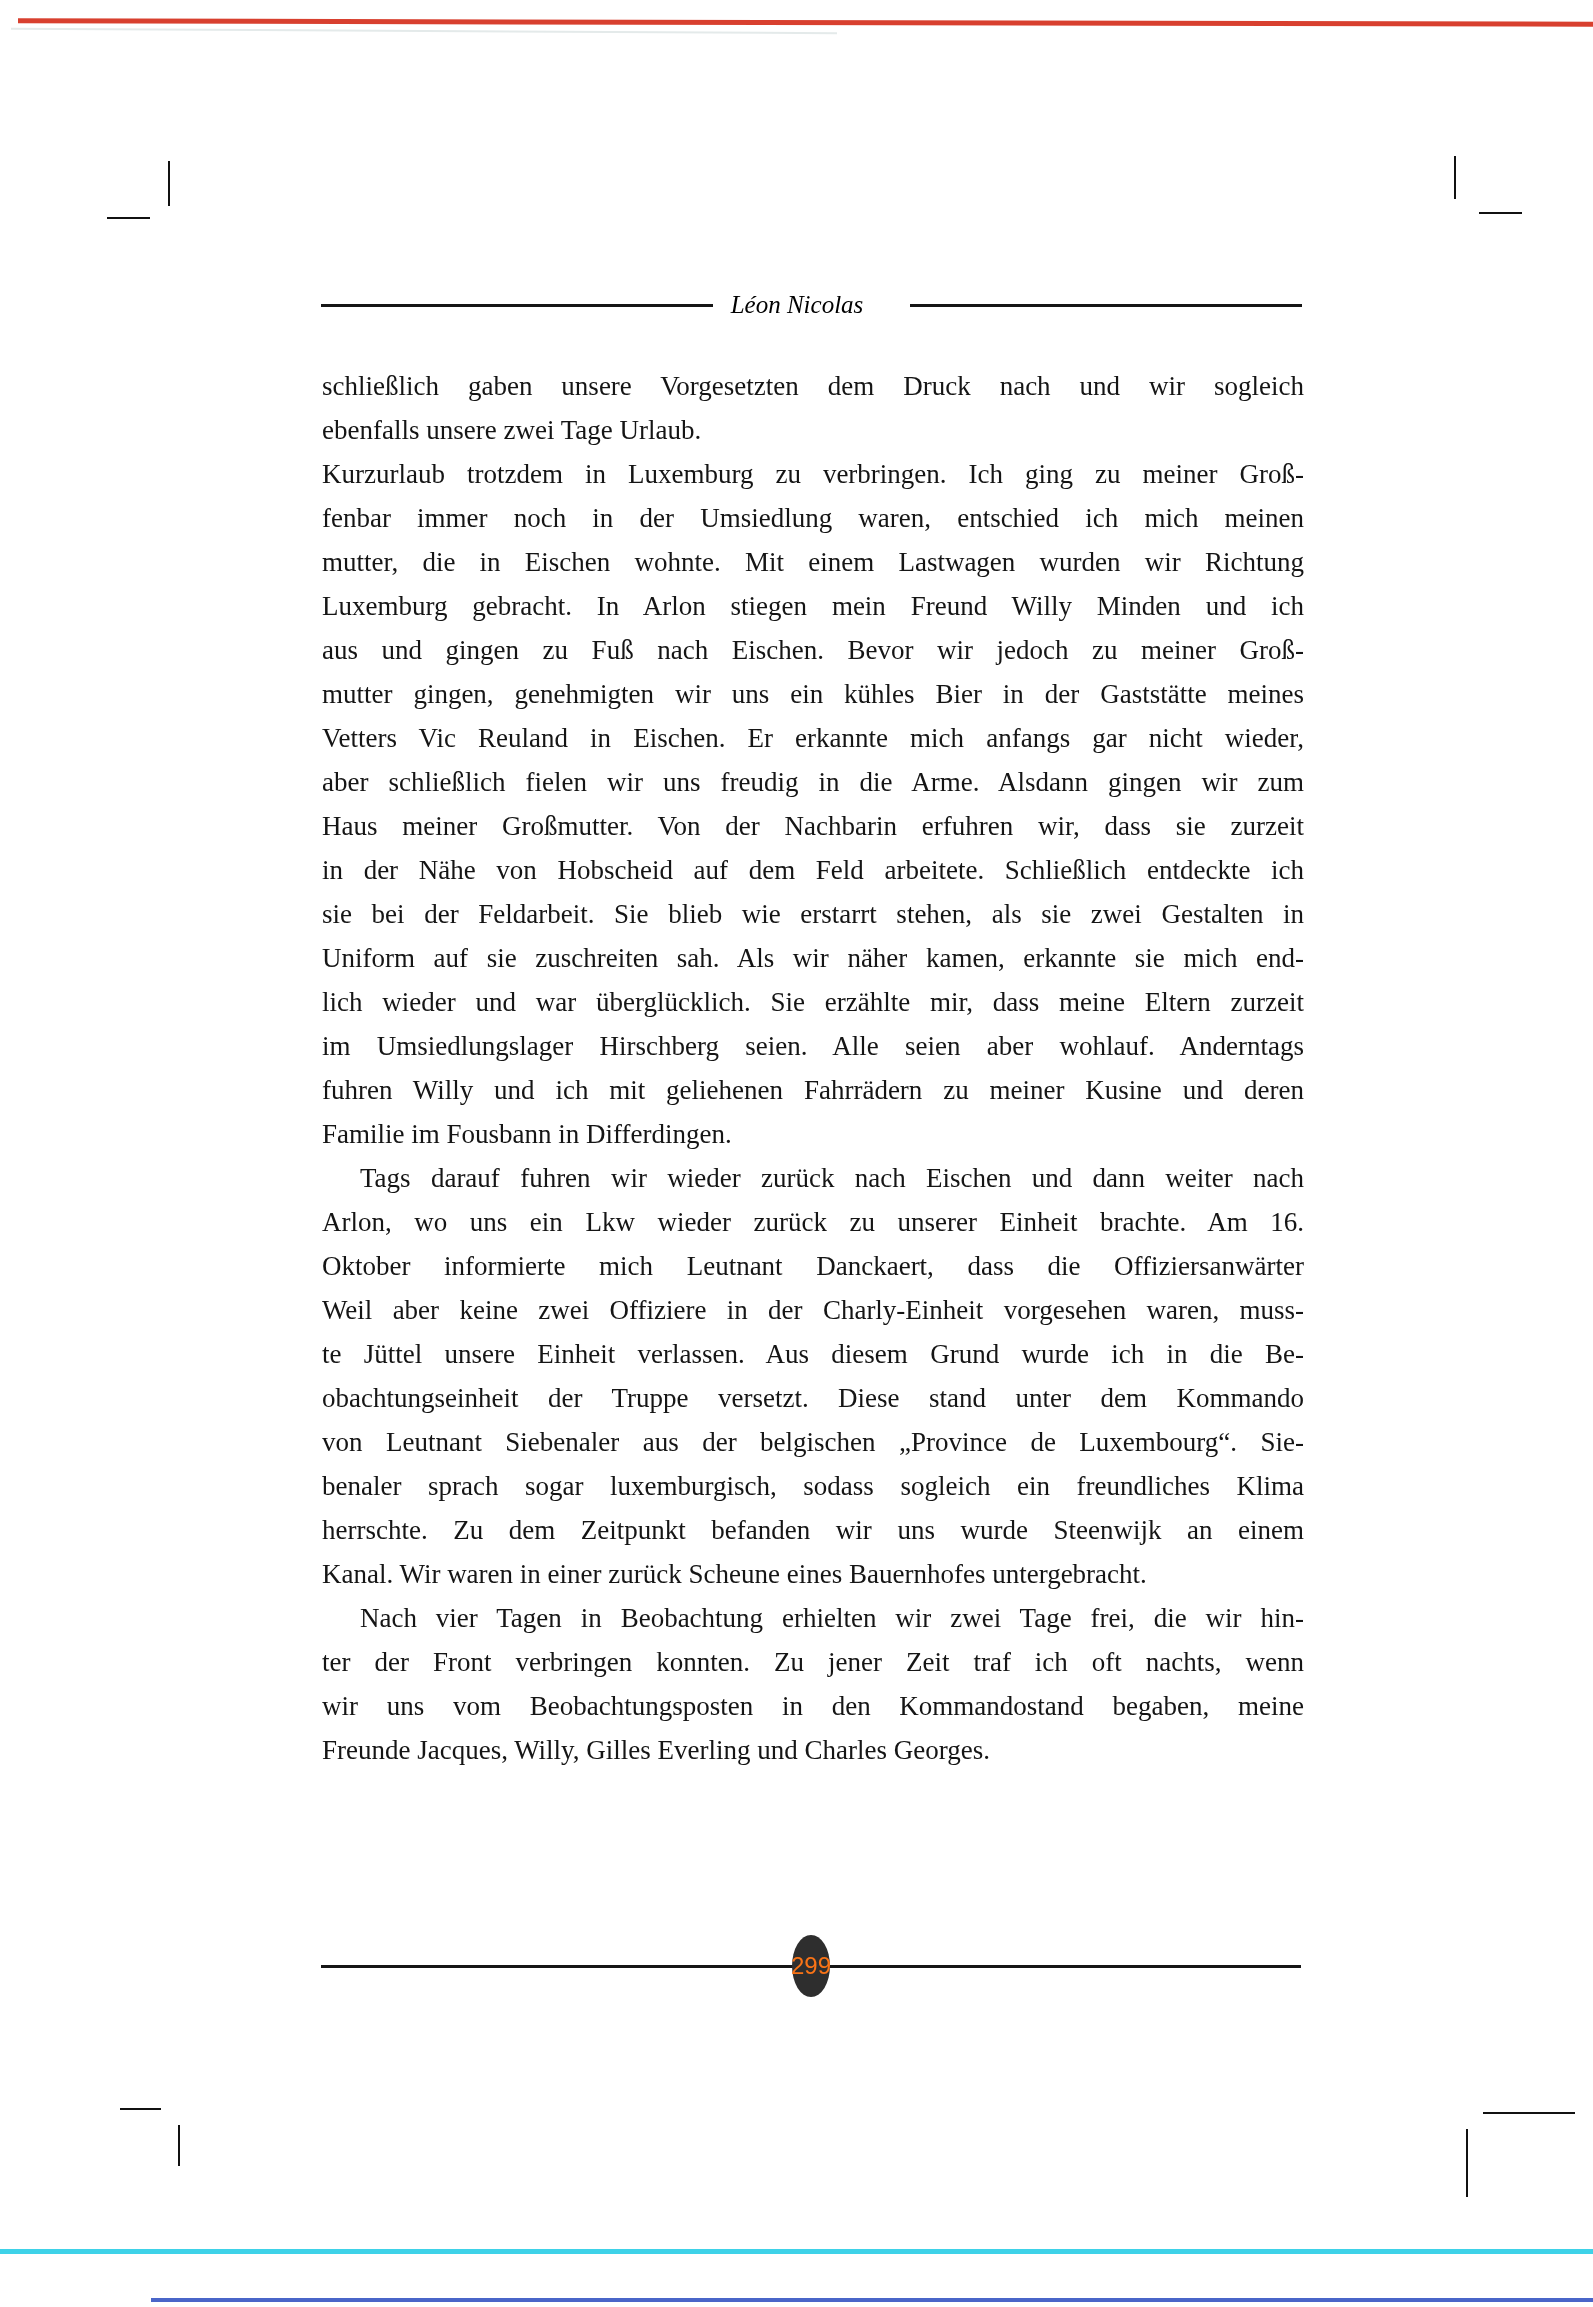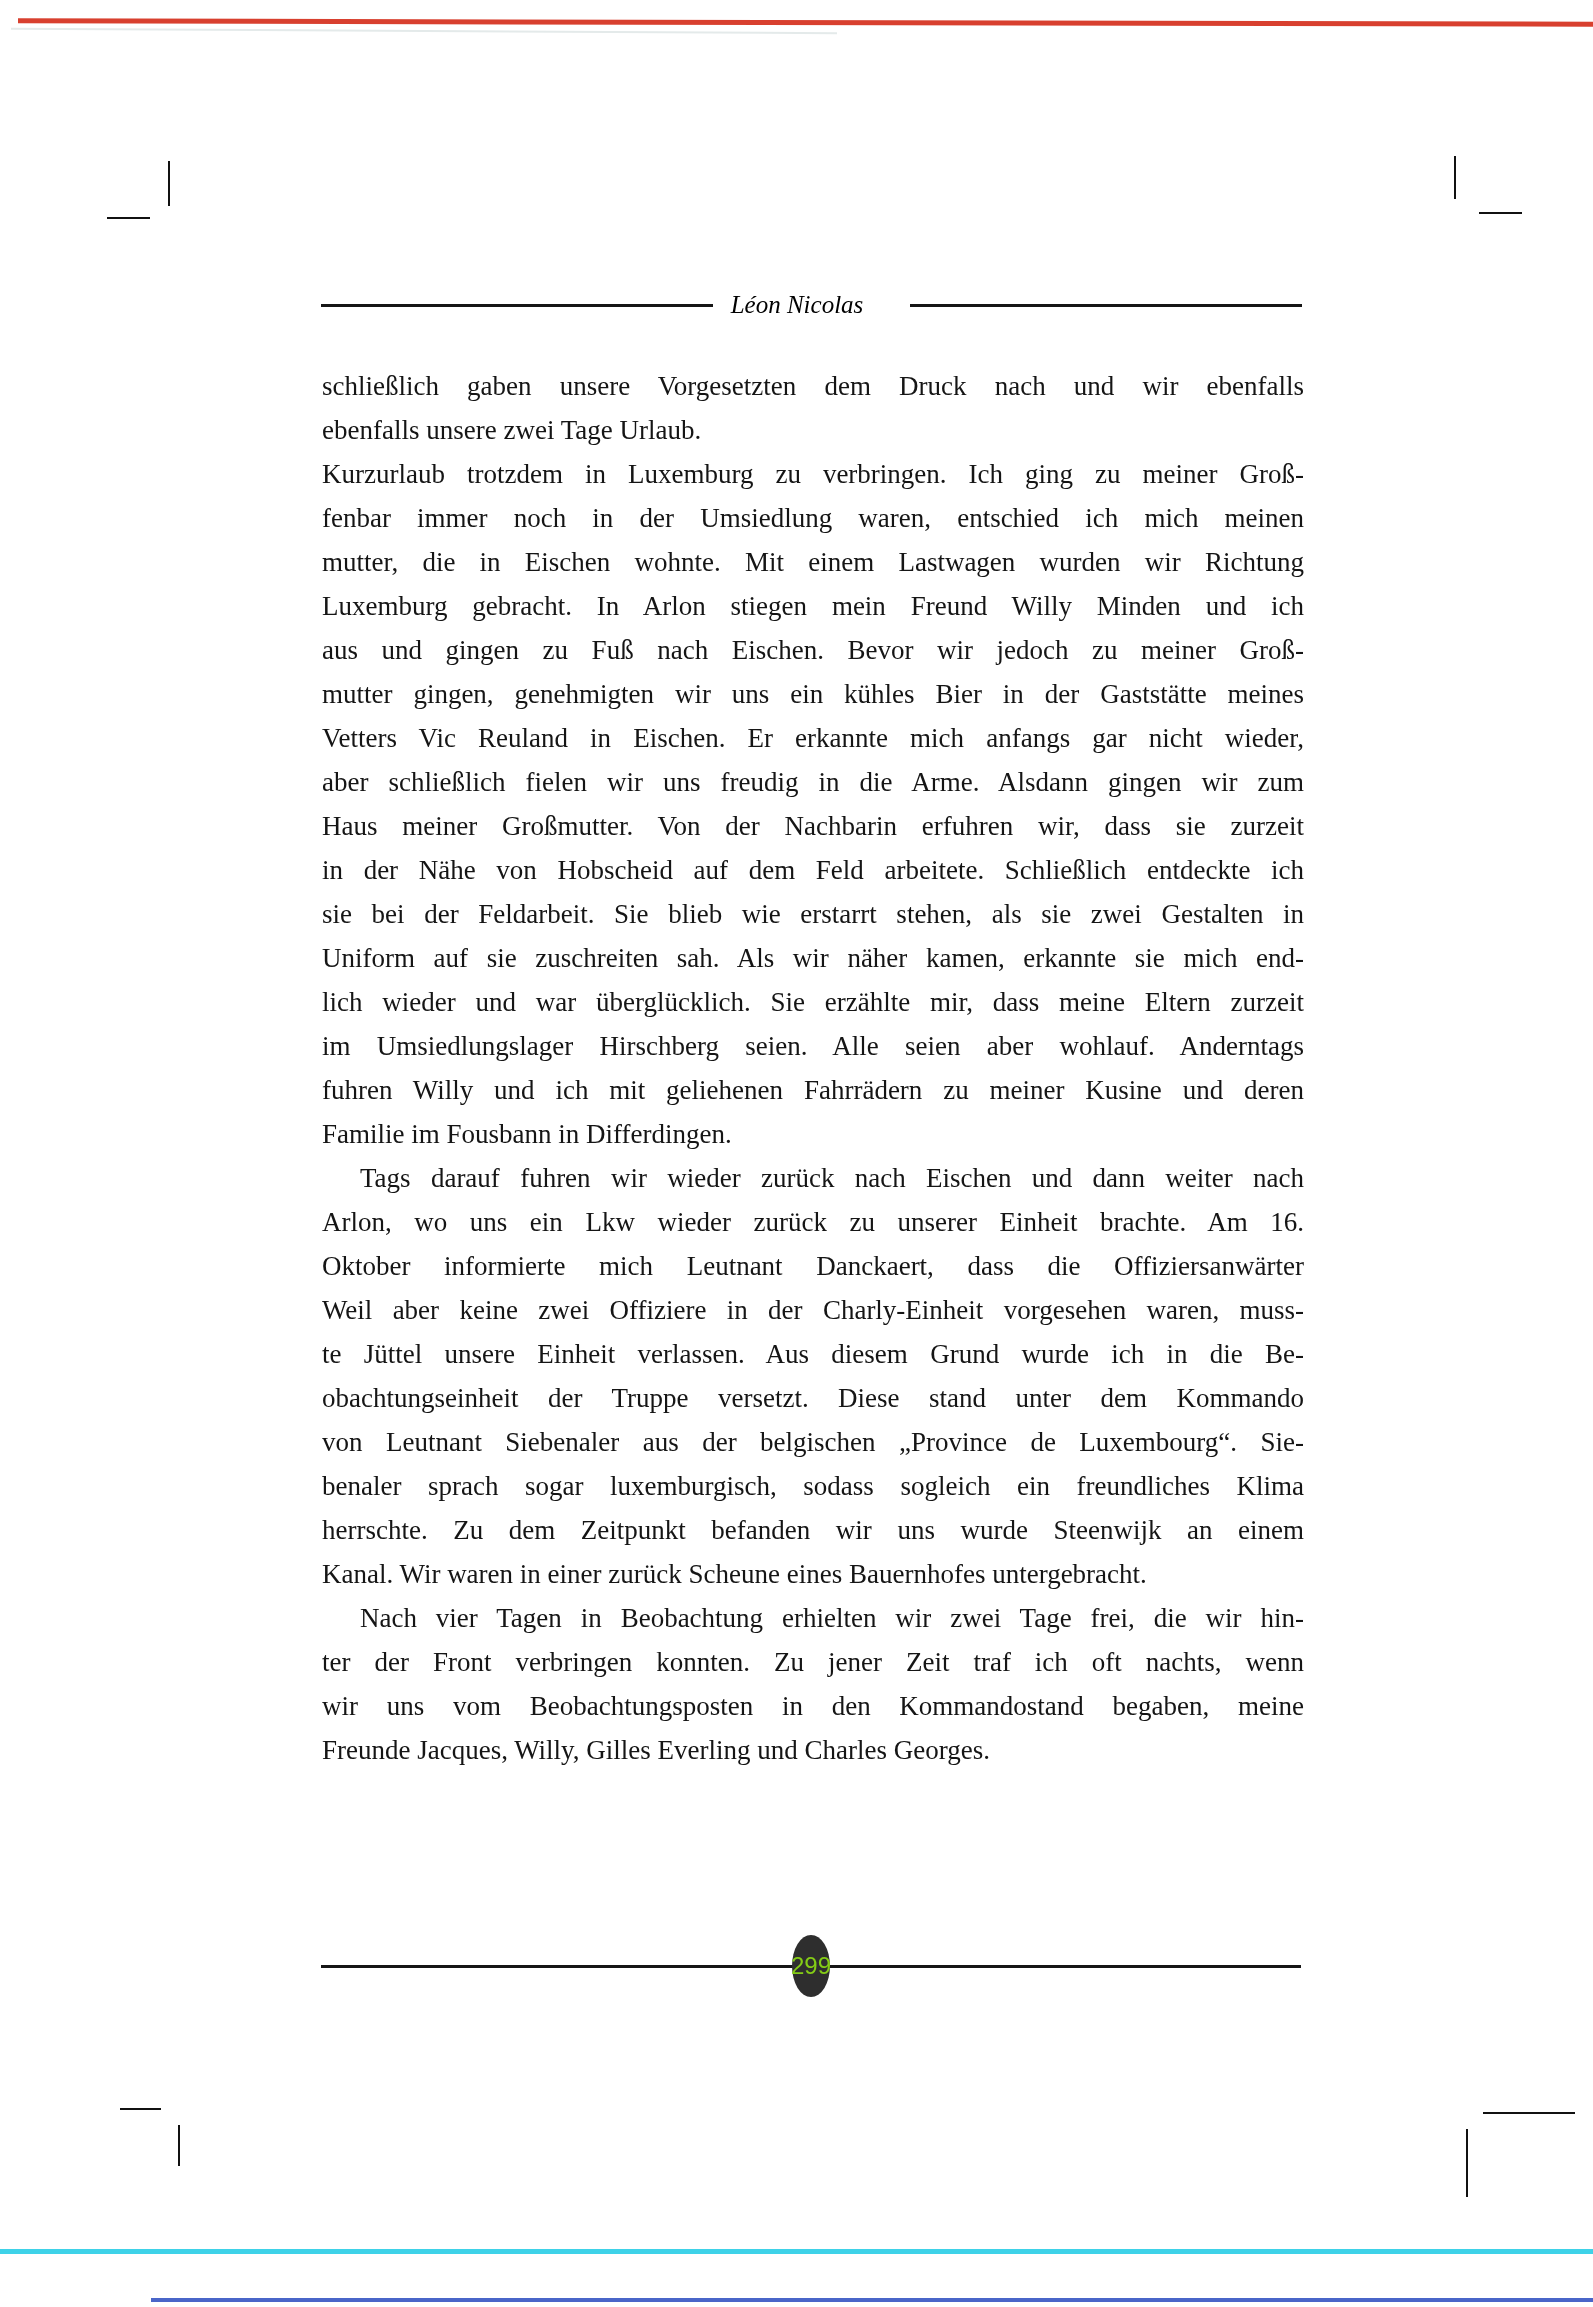--- a/index.html
+++ b/index.html
@@ -34,21 +34,21 @@
     height:44px;overflow:visible;
   }
   .text-line.lastline{text-align-last:left;}
   .text-line.indent{text-indent:38px;}
   
   #footer-rule{position:absolute;top:1965px;left:321px;width:980px;height:2.6px;background:#161616;}
   #page-badge{
     position:absolute;left:792px;top:1935px;width:38px;height:62px;
     background:#2e2e2e;border-radius:50%;
     display:flex;align-items:center;justify-content:center;
-    color:#84cc16;font-size:24px;font-family:"Liberation Sans", sans-serif;
+    color:#f97316;font-size:24px;font-family:"Liberation Sans", sans-serif;
   }
 </style>
 </head>
 <body>
 
 <div id="canvas">
 
   <div class="hline" style="left:18.4px;top:19.7px;width:1576px;height:4.6px;background:#d8402f;transform:rotate(0.12deg);"></div>
   <div class="hline" style="left:10.5px;top:30px;width:826px;height:2px;background:#e4eaea;transform:rotate(0.3deg);"></div>
   <div class="hline" style="left:0;top:2249px;width:1594px;height:4.6px;background:#3ed2e8;"></div>
@@ -61,21 +61,21 @@
   <div class="mark" style="left:120px;top:2108px;width:41px;height:2px;"></div>
   <div class="mark" style="left:178px;top:2125px;width:2px;height:41px;"></div>
   <div class="mark" style="left:1483px;top:2112px;width:92px;height:2px;"></div>
   <div class="mark" style="left:1466px;top:2129px;width:2px;height:68px;"></div>
 
   <div class="header-rule" style="left:321px;width:392px;"></div>
   <div id="header-title">Léon Nicolas</div>
   <div class="header-rule" style="left:910px;width:392px;"></div>
 
   <div id="body-text">
-      <div class="text-line">schließlich gaben unsere Vorgesetzten dem Druck nach und wir ebenfalls</div>
+      <div class="text-line">schließlich gaben unsere Vorgesetzten dem Druck nach und wir sogleich</div>
       <div class="text-line lastline">ebenfalls unsere zwei Tage Urlaub.</div>
       <div class="text-line">Kurzurlaub trotzdem in Luxemburg zu verbringen. Ich ging zu meiner Groß-</div>
       <div class="text-line">fenbar immer noch in der Umsiedlung waren, entschied ich mich meinen</div>
       <div class="text-line">mutter, die in Eischen wohnte. Mit einem Lastwagen wurden wir Richtung</div>
       <div class="text-line">Luxemburg gebracht. In Arlon stiegen mein Freund Willy Minden und ich</div>
       <div class="text-line">aus und gingen zu Fuß nach Eischen. Bevor wir jedoch zu meiner Groß-</div>
       <div class="text-line">mutter gingen, genehmigten wir uns ein kühles Bier in der Gaststätte meines</div>
       <div class="text-line">Vetters Vic Reuland in Eischen. Er erkannte mich anfangs gar nicht wieder,</div>
       <div class="text-line">aber schließlich fielen wir uns freudig in die Arme. Alsdann gingen wir zum</div>
       <div class="text-line">Haus meiner Großmutter. Von der Nachbarin erfuhren wir, dass sie zurzeit</div>

